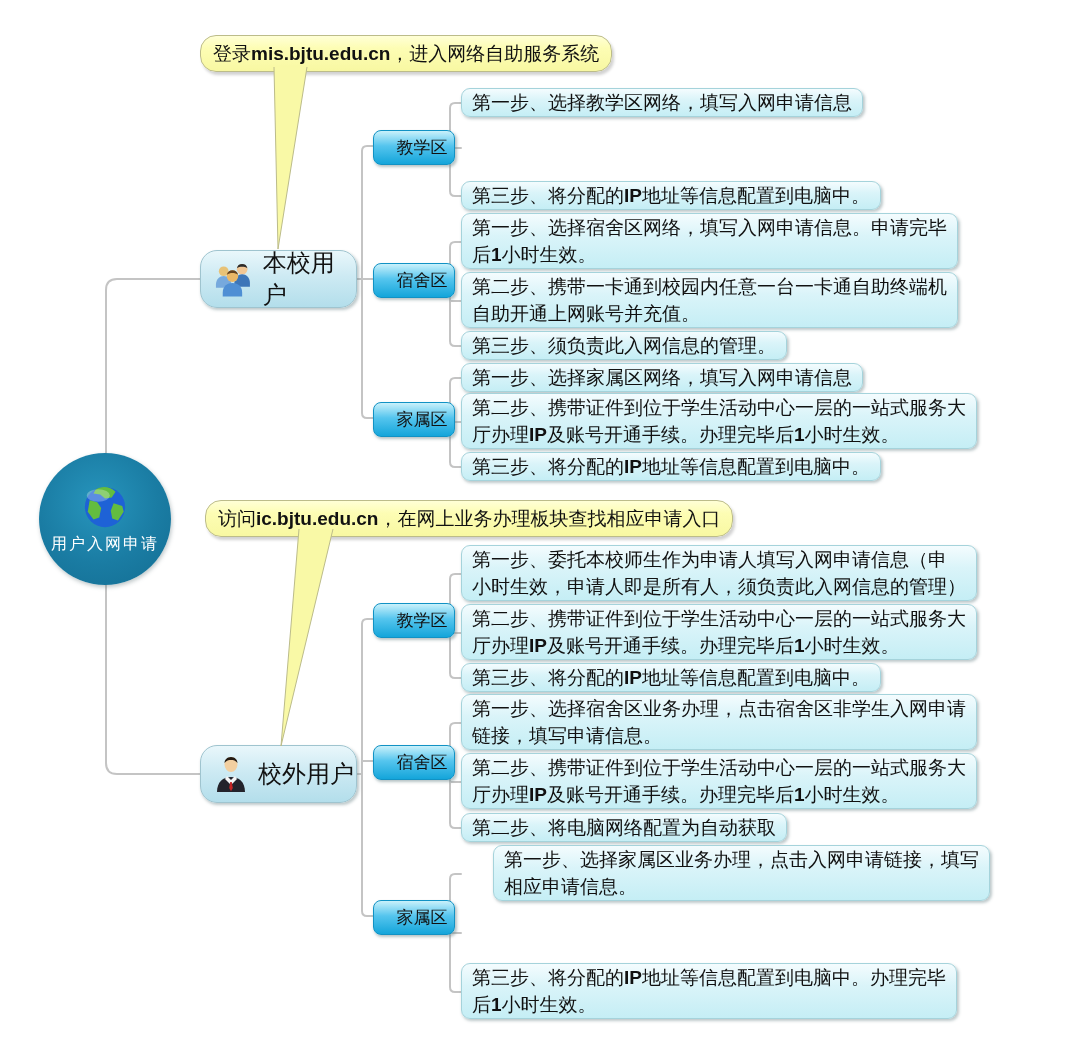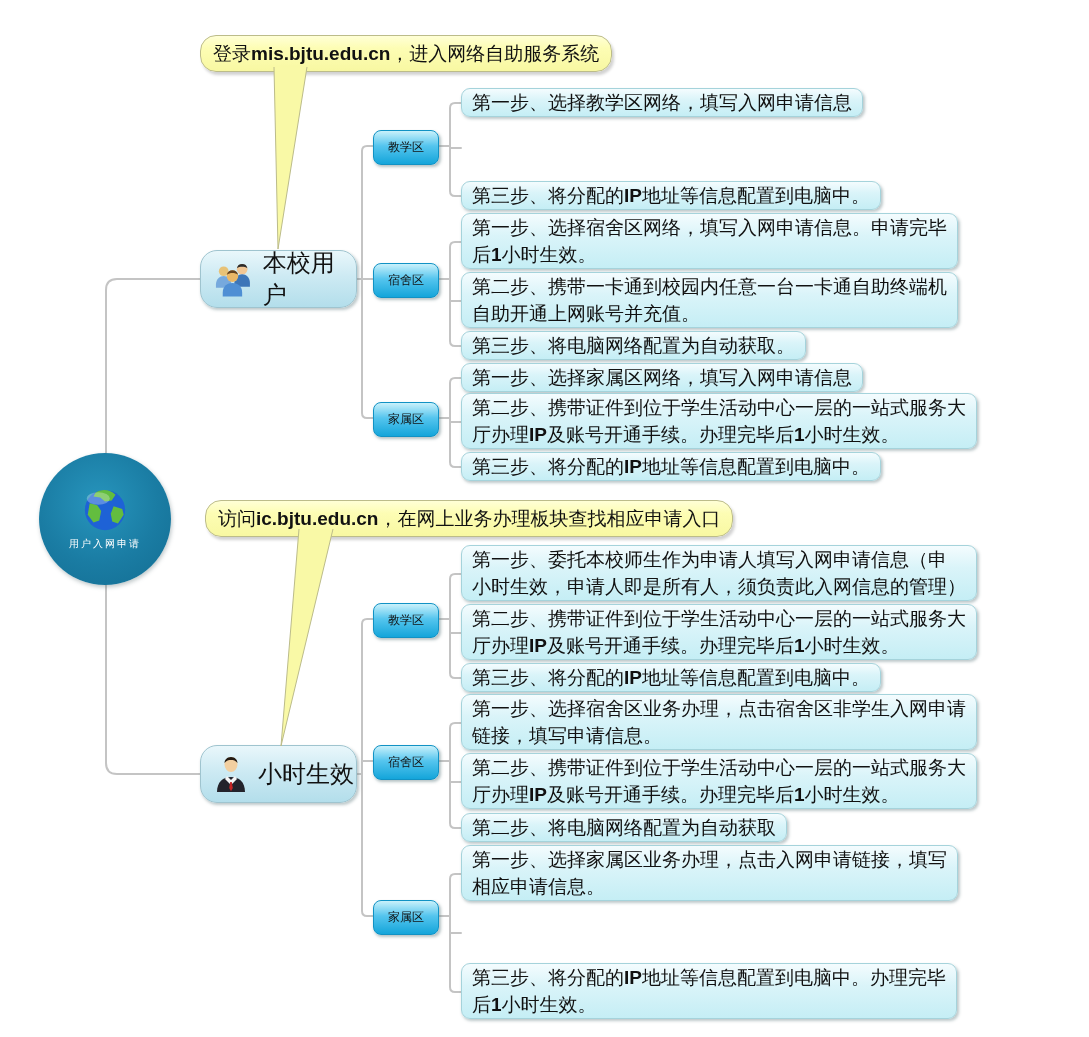--- a/index.html
+++ b/index.html
@@ -7,41 +7,41 @@
           font-family:"Liberation Serif","DejaVu Serif",serif;color:#111;}
   svg.wires{position:absolute;left:0;top:0;z-index:0;}
   svg.tails{position:absolute;left:0;top:0;z-index:3;pointer-events:none;}
 
   .step{position:absolute;left:461px;z-index:1;white-space:pre-line;
         font-size:19px;line-height:27px;padding:0 10px;
         background:linear-gradient(#f4fcfe,#daf4f9 40%,#c5eef5);
         border:1px solid #a5d3db;border-radius:9px;
         box-shadow:1.5px 2px 3px rgba(110,135,140,.45);}
   .area-label{position:absolute;left:373px;width:64px;height:33px;z-index:1;
-        text-align:center;line-height:33px;font-size:12px;
+        text-align:center;line-height:33px;font-size:17px;
         background:linear-gradient(#c9f1fb,#55c5ee 45%,#14a5da);
         border:1px solid #1192c4;border-radius:8px;
-        box-shadow:1.5px 2px 3px rgba(110,135,140,.5);}
+        box-shadow:1.5px 2px 3px rgba(110,135,140,.5);padding-left:16px;}
   .unode{position:absolute;left:200px;width:157px;height:58px;z-index:1;
         display:flex;align-items:center;gap:10px;padding-left:13px;box-sizing:border-box;
         background:linear-gradient(#e9f7fb,#cdeaf3 45%,#b3deeb);
         border:1px solid #9fc4cf;border-radius:17px;
         box-shadow:1.5px 2px 3px rgba(110,135,140,.45);}
   .unode .ntext{font-size:24px;}
   .callout{position:absolute;z-index:2;font-size:19px;line-height:27px;
         font-family:"Liberation Sans","DejaVu Sans",sans-serif;
         background:linear-gradient(#ffffd6,#fdfdb4 35%,#f8f8a2);
         border:1px solid #bcbc8a;border-radius:16px;padding:4px 12px;
         box-shadow:2px 3px 3px rgba(0,0,0,.18);white-space:nowrap;}
   .root{position:absolute;left:39px;top:453px;width:132px;height:132px;z-index:1;
         border-radius:50%;display:flex;flex-direction:column;align-items:center;
         justify-content:center;gap:4px;
         background:radial-gradient(circle at 45% 38%,#2795bd 0%,#1a7ca3 55%,#136d92 100%);
         box-shadow:1px 2px 4px rgba(90,110,115,.4);}
-  .root .rtext{color:#fff;font-size:10px;letter-spacing:2px;
+  .root .rtext{color:#fff;font-size:16px;letter-spacing:2px;
         font-family:Liberation Mono, monospace;}
   b{font-family:"Liberation Sans","DejaVu Sans",sans-serif;}
 </style>
 </head>
 <body>
 
 <div id="canvas">
 
   <svg class="wires" width="1089" height="1037">
     <g fill="none" stroke="#c4c4c4" stroke-width="2" stroke-linecap="round">
@@ -117,57 +117,57 @@
   </div>
 
   <div class="unode" style="top:745px;">
     <svg width="34" height="38" viewBox="0 0 34 38">
       <ellipse cx="17" cy="9.5" rx="6.5" ry="7.5" fill="#f2cfa0"></ellipse>
       <path d="M17 2c-4 0-6.5 3-6.5 6 2-2.5 4-3 6.5-3s4.5.5 6.5 3c0-3-2.5-6-6.5-6z" fill="#241a12"></path>
       <path d="M3 37c0-10 6-15 14-15s14 5 14 15z" fill="#23232b"></path>
       <path d="M13 21l4 4 4-4 2 3-6 6-6-6z" fill="#f5f5f5"></path>
       <path d="M16.2 27h1.6l1 6-1.8 3.2-1.8-3.2z" fill="#c42424"></path>
     </svg>
-    <span class="ntext">小时生效</span>
+    <span class="ntext">校外用户</span>
   </div>
 
   <div class="area-label" style="top:130px;">教学区</div>
   <div class="area-label" style="top:263px;">宿舍区</div>
   <div class="area-label" style="top:402px;">家属区</div>
   <div class="area-label" style="top:603px;">教学区</div>
   <div class="area-label" style="top:745px;">宿舍区</div>
   <div class="area-label" style="top:900px;">家属区</div>
 
   <div class="step" style="top:88px;">第一步、选择教学区网络，填写入网申请信息</div>
   <div class="step" style="top:181px;">第三步、将分配的<b>IP</b>地址等信息配置到电脑中。</div>
 
   <div class="step" style="top:213px;">第一步、选择宿舍区网络，填写入网申请信息。申请完毕
 后<b>1</b>小时生效。</div>
   <div class="step" style="top:272px;">第二步、携带一卡通到校园内任意一台一卡通自助终端机
 自助开通上网账号并充值。</div>
-  <div class="step" style="top:331px;">第三步、将电脑网络配置为自动获取。</div>
+  <div class="step" style="top:331px;">第三步、须负责此入网信息的管理。</div>
 
   <div class="step" style="top:363px;">第一步、选择家属区网络，填写入网申请信息</div>
   <div class="step" style="top:393px;">第二步、携带证件到位于学生活动中心一层的一站式服务大
 厅办理<b>IP</b>及账号开通手续。办理完毕后<b>1</b>小时生效。</div>
   <div class="step" style="top:452px;">第三步、将分配的<b>IP</b>地址等信息配置到电脑中。</div>
 
   <div class="step" style="top:545px;">第一步、委托本校师生作为申请人填写入网申请信息（申
 小时生效，申请人即是所有人，须负责此入网信息的管理）</div>
   <div class="step" style="top:604px;">第二步、携带证件到位于学生活动中心一层的一站式服务大
 厅办理<b>IP</b>及账号开通手续。办理完毕后<b>1</b>小时生效。</div>
   <div class="step" style="top:663px;">第三步、将分配的<b>IP</b>地址等信息配置到电脑中。</div>
 
   <div class="step" style="top:694px;">第一步、选择宿舍区业务办理，点击宿舍区非学生入网申请
 链接，填写申请信息。</div>
   <div class="step" style="top:753px;">第二步、携带证件到位于学生活动中心一层的一站式服务大
 厅办理<b>IP</b>及账号开通手续。办理完毕后<b>1</b>小时生效。</div>
   <div class="step" style="top:813px;">第二步、将电脑网络配置为自动获取</div>
 
-  <div class="step" style="top:845px;">第一步、选择家属区业务办理，点击入网申请链接，填写
+  <div class="step" style="top:845px;margin-left:32px;">第一步、选择家属区业务办理，点击入网申请链接，填写
 相应申请信息。</div>
   <div class="step" style="top:963px;">第三步、将分配的<b>IP</b>地址等信息配置到电脑中。办理完毕
 后<b>1</b>小时生效。</div>
 
   <svg class="tails" width="1089" height="1037">
     <polygon points="274,67 307,67 278,249" fill="#f9f9a6"></polygon>
     <path d="M274,67 L278,249 L307,67" fill="none" stroke="#bcbc8a" stroke-width="1"></path>
     <polygon points="299,529 333,529 281,746" fill="#f9f9a6"></polygon>
     <path d="M299,529 L281,746 L333,529" fill="none" stroke="#bcbc8a" stroke-width="1"></path>
   </svg>

